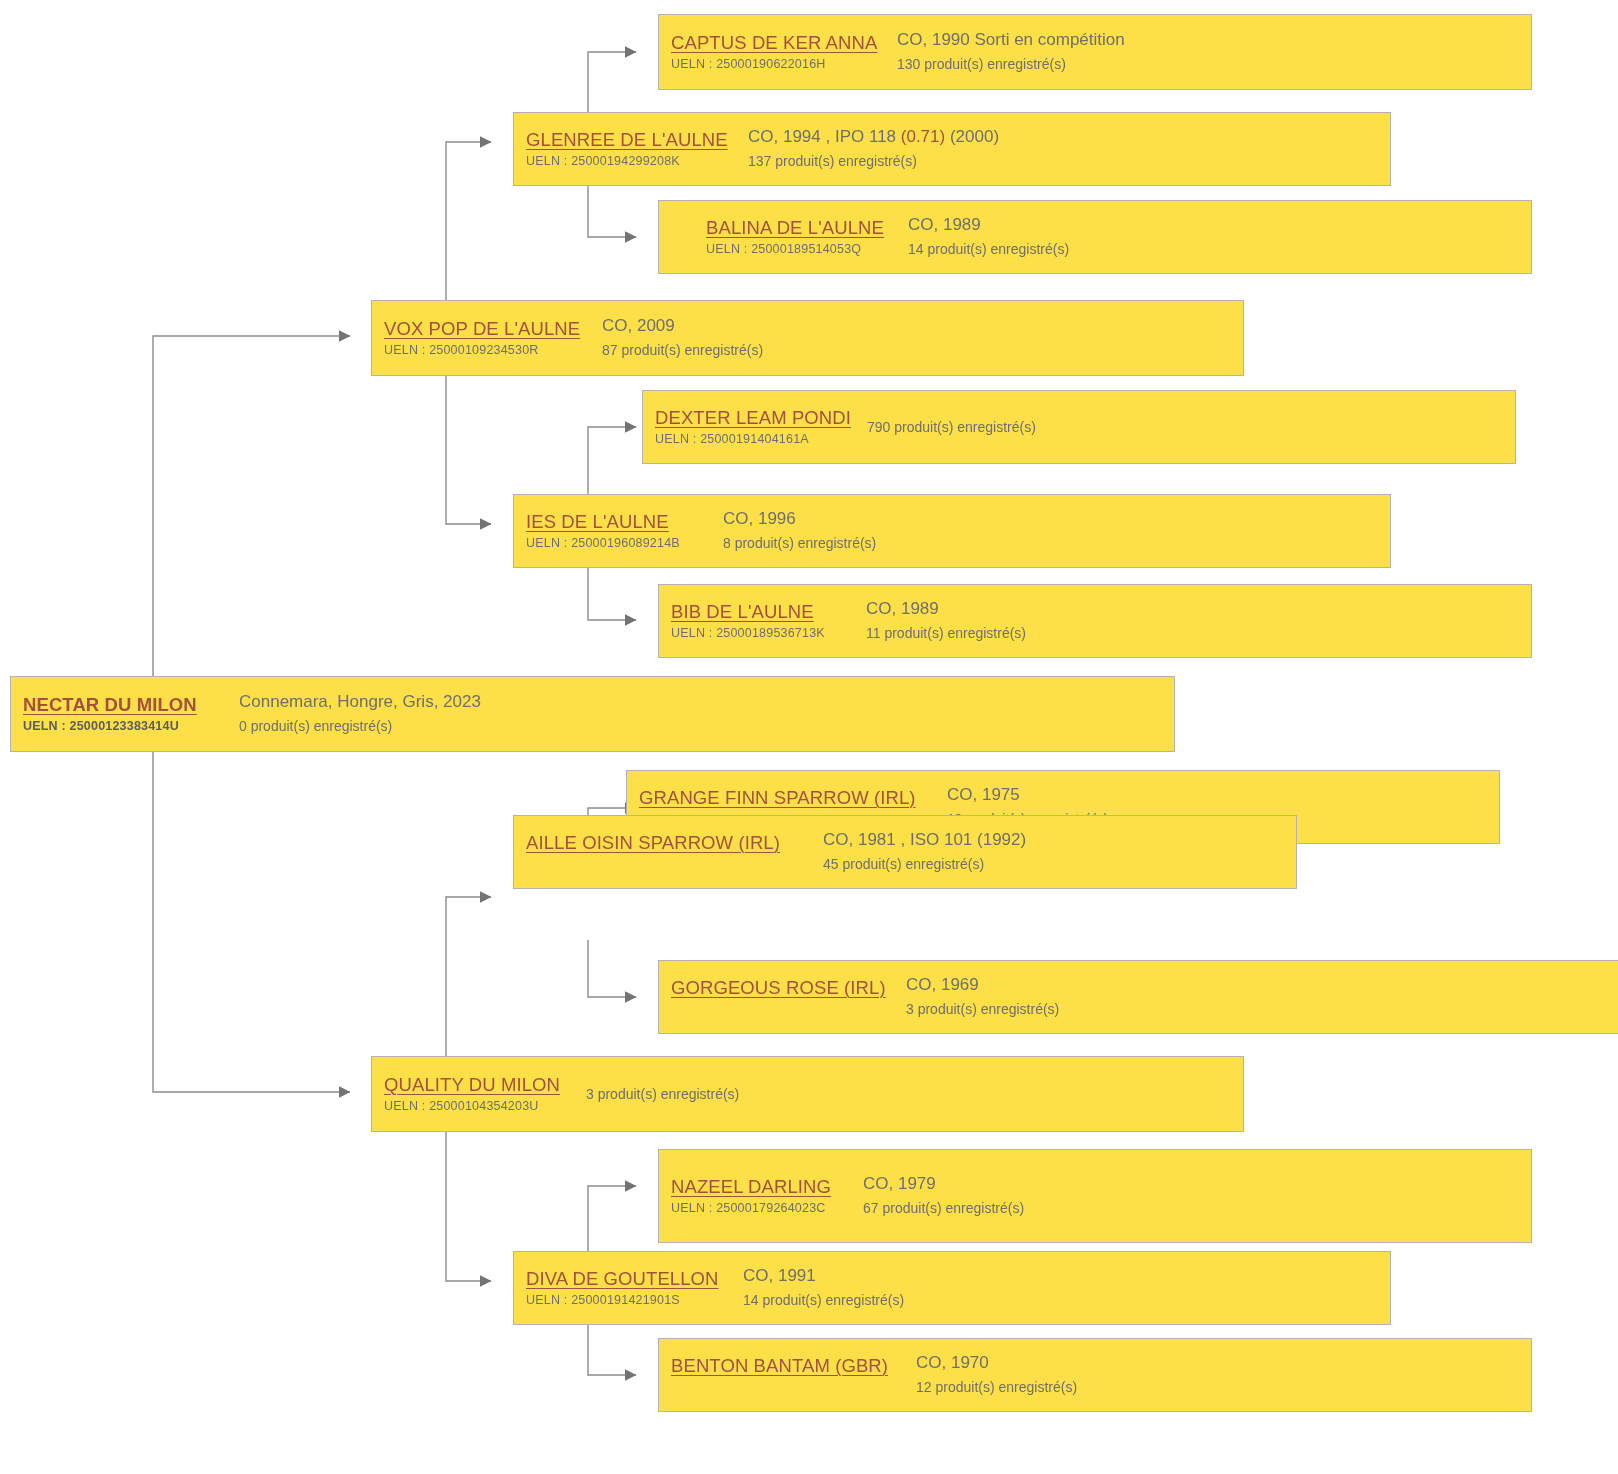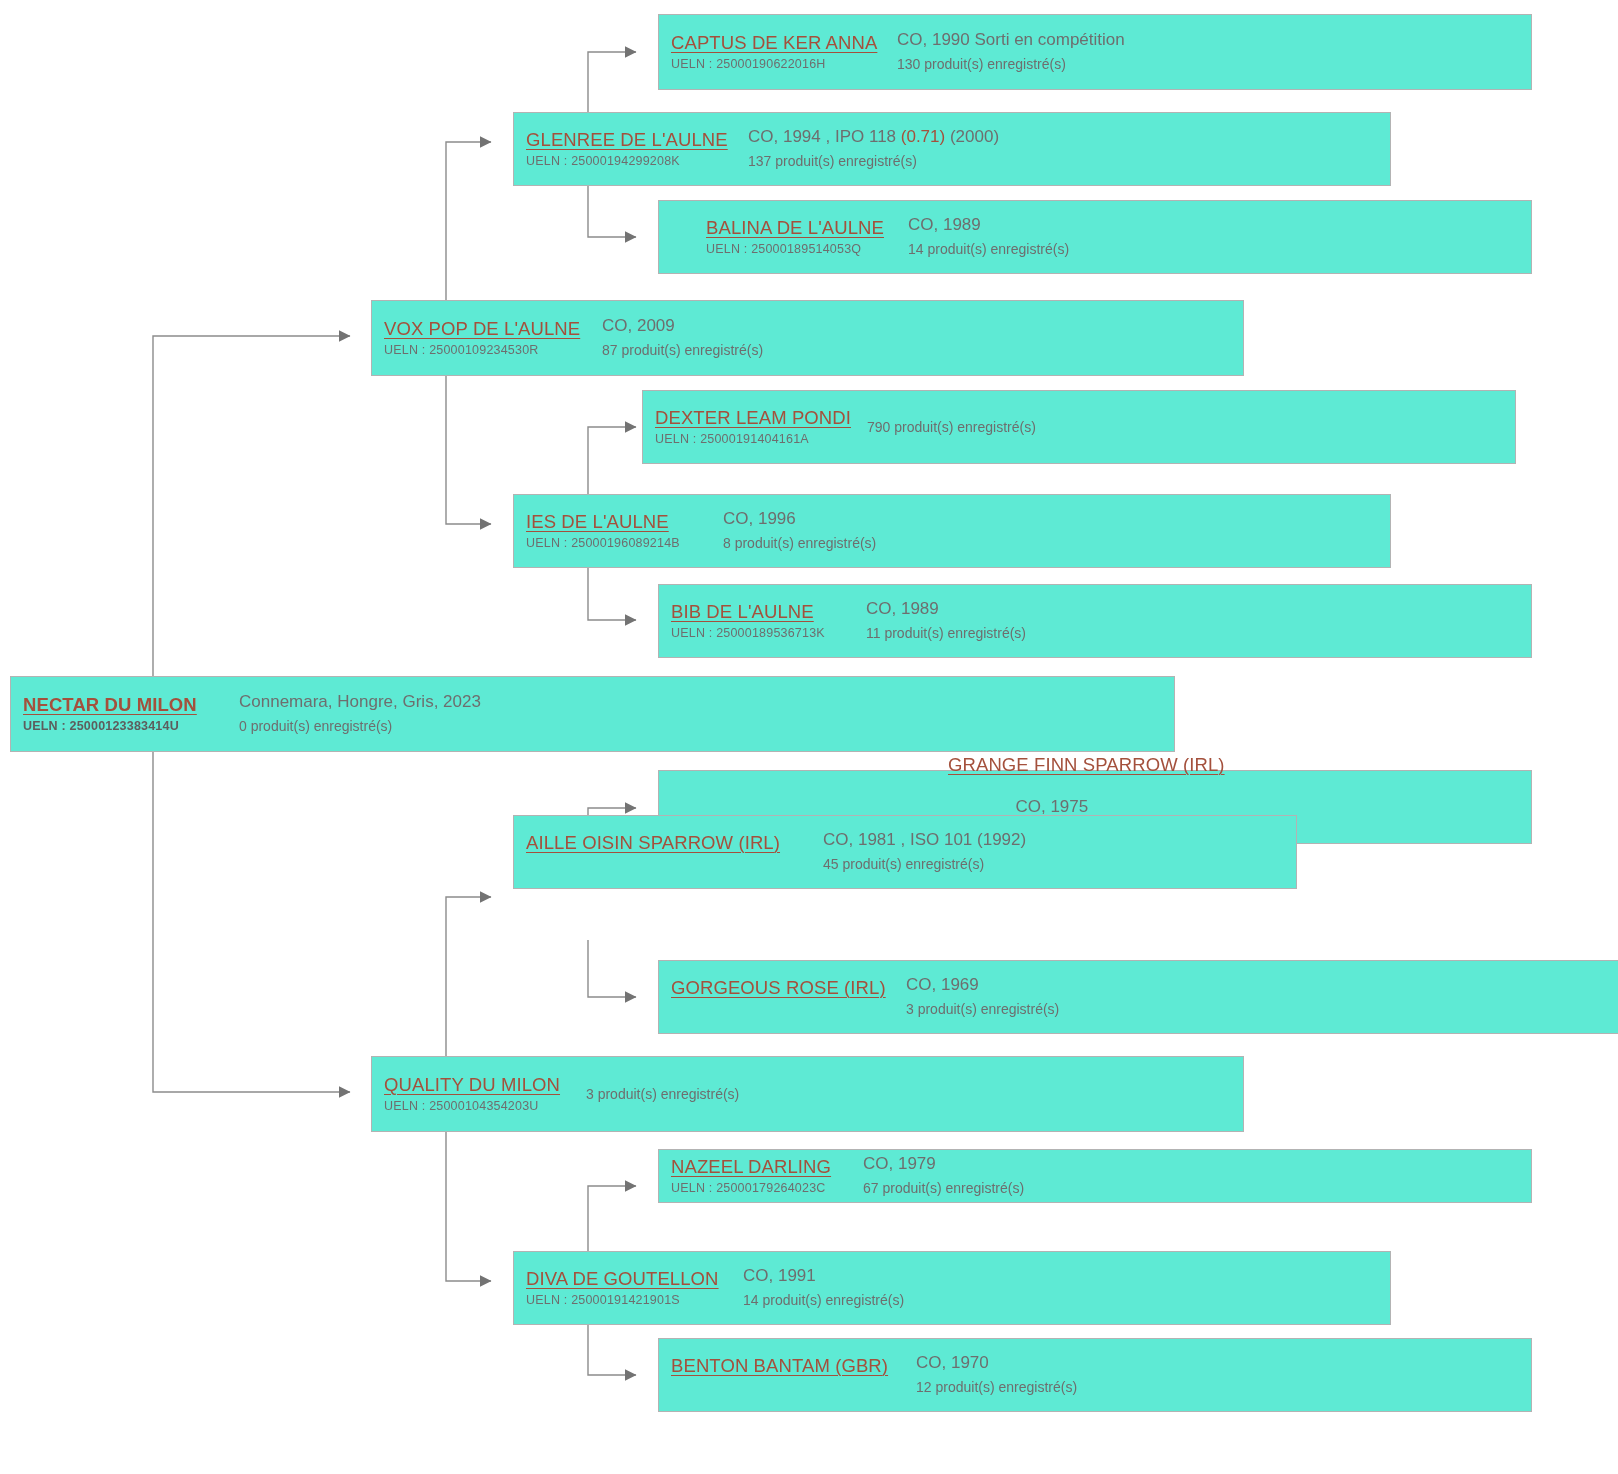--- a/index.html
+++ b/index.html
@@ -19,25 +19,24 @@
     position:absolute;
     left:0; top:0;
     width:1618px;
     height:1474px;
     pointer-events:none;
   }
   .node{
     position:absolute;
     box-sizing:border-box;
     border:1px solid #b3b3b3;
-    background:#5eead4;
+    background:#fde047;
     display:flex;
     align-items:center;
     padding:0;
-    justify-content:flex-end;
   }
   .node .left{
     box-sizing:border-box;
     padding-left:12px;
     padding-right:6px;
     display:flex;
     flex-direction:column;
     justify-content:center;
     flex:0 0 auto;
   }
@@ -208,21 +207,21 @@
     <div class="left" style="width:226px;">
       <span class="nm">NECTAR DU MILON</span>
       <span class="ueln">UELN : 25000123383414U</span>
     </div>
     <div class="right">
       <span class="l1"><span>Connemara, Hongre, Gris, 2023</span><span class="accent"></span><span></span></span>
       <span class="l2">0 produit(s) enregistré(s)</span>
     </div>
   </div>
 
-  <div class="node" style="left:658px; top:770px; width:874px; height:74px;flex-direction:column;">
+  <div class="node" style="left:626px; top:770px; width:874px; height:74px;">
     <div class="left" style="width:318px;">
       <span class="nm">GRANGE FINN SPARROW (IRL)</span>
       <span class="ueln"></span>
     </div>
     <div class="right">
       <span class="l1"><span>CO, 1975</span><span class="accent"></span><span></span></span>
       <span class="l2">19 produit(s) enregistré(s)</span>
     </div>
   </div>
 
@@ -251,21 +250,21 @@
   <div class="node" style="left:371px; top:1056px; width:873px; height:76px;">
     <div class="left" style="width:212px;">
       <span class="nm">QUALITY DU MILON</span>
       <span class="ueln">UELN : 25000104354203U</span>
     </div>
     <div class="right">
       <span class="l2">3 produit(s) enregistré(s)</span>
     </div>
   </div>
 
-  <div class="node" style="left:658px; top:1149px; width:874px; height:54px;">
+  <div class="node" style="left:658px; top:1149px; width:874px; height:94px;">
     <div class="left" style="width:202px;">
       <span class="nm">NAZEEL DARLING</span>
       <span class="ueln">UELN : 25000179264023C</span>
     </div>
     <div class="right">
       <span class="l1"><span>CO, 1979</span><span class="accent"></span><span></span></span>
       <span class="l2">67 produit(s) enregistré(s)</span>
     </div>
   </div>
 

